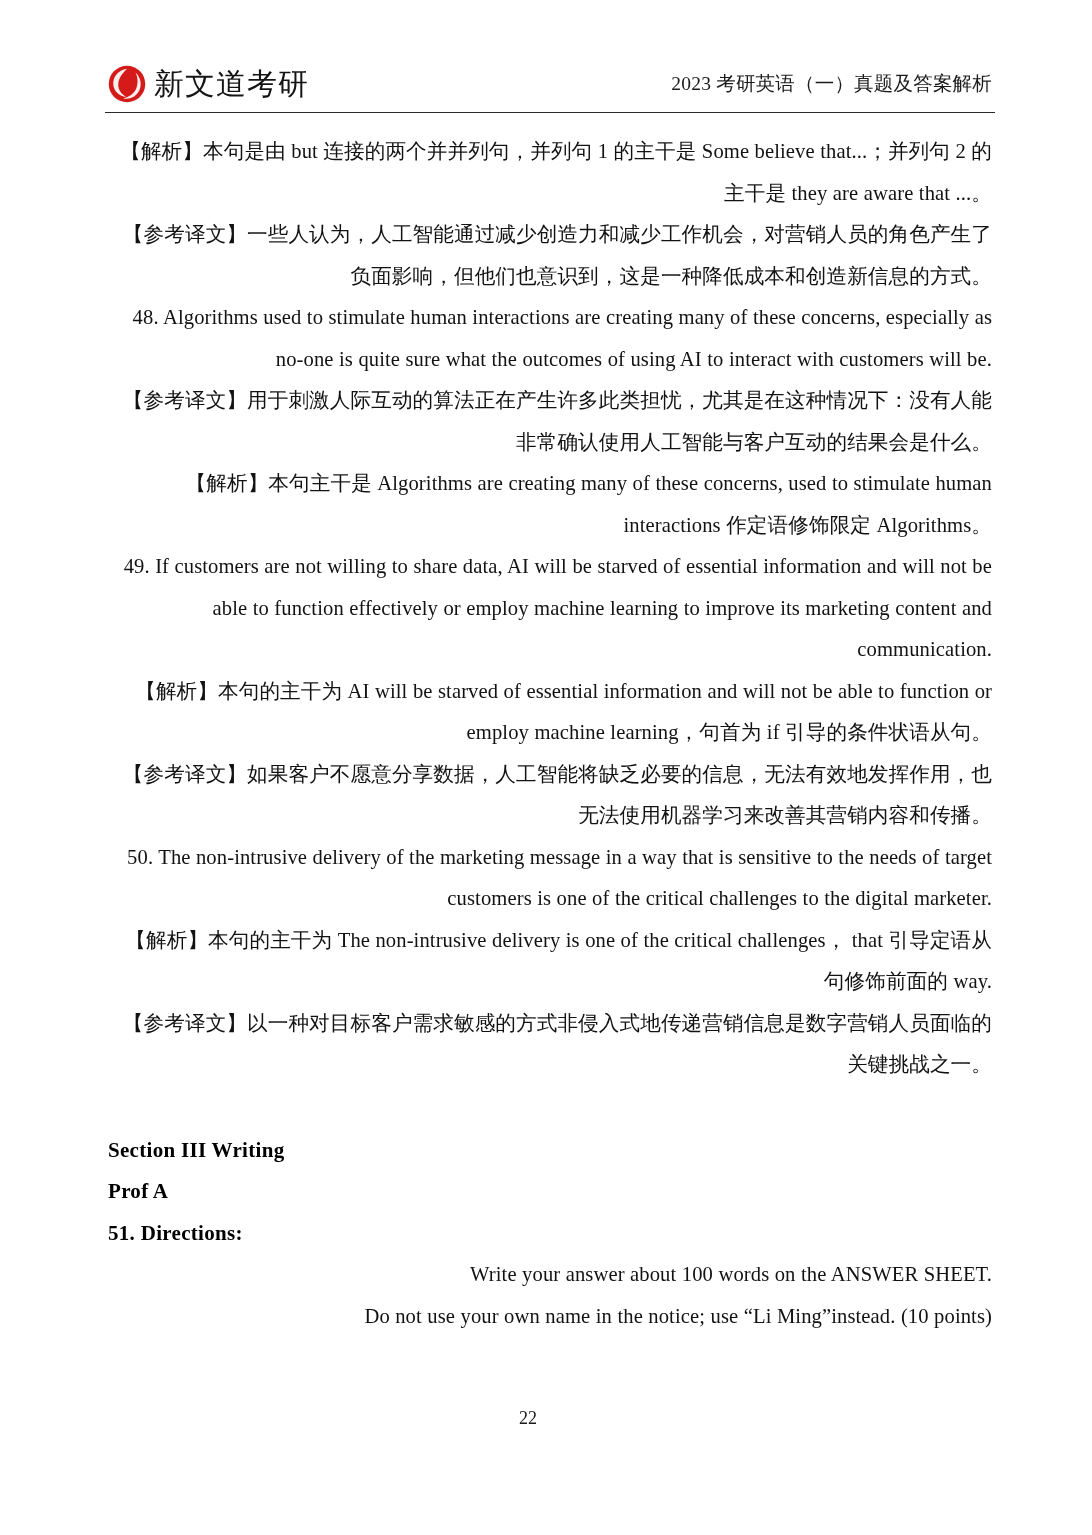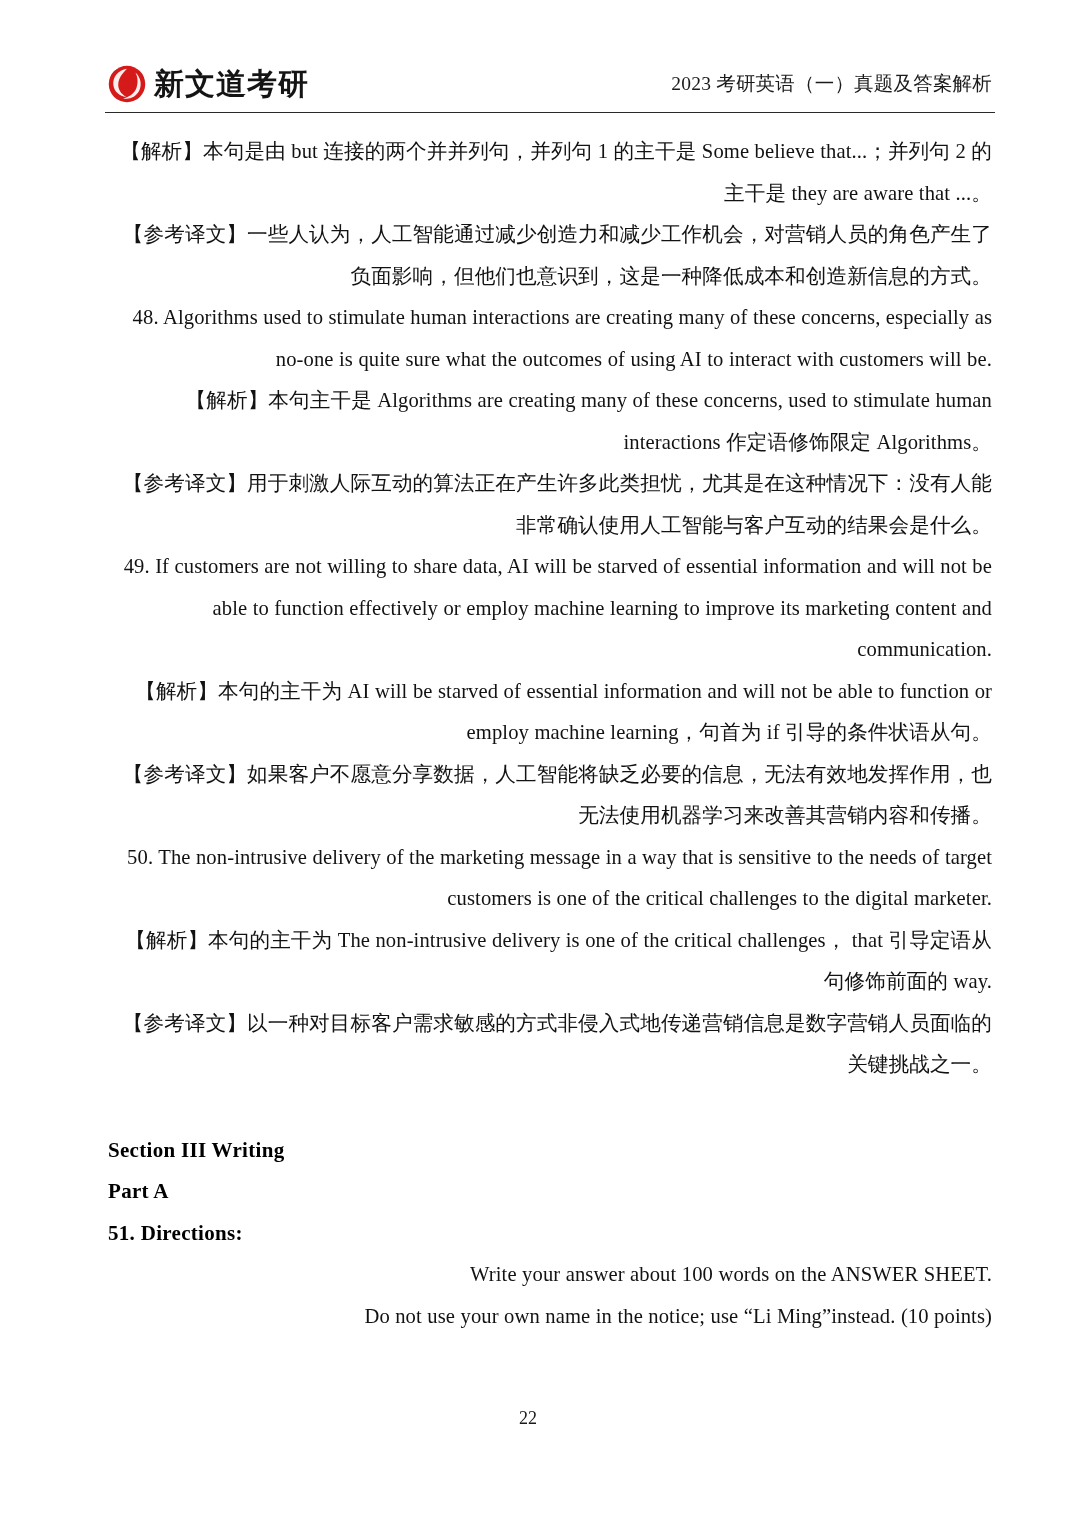--- a/index.html
+++ b/index.html
@@ -39,21 +39,21 @@
     align-items: center;
     gap: 8px;
   }
   .brand-mark {
     width: 38px;
     height: 38px;
     flex: 0 0 38px;
   }
   .brand-text {
     font-family: "Liberation Sans", "DejaVu Sans", sans-serif;
-    font-weight: bold;
+    font-weight: normal;
     font-size: 30px;
     letter-spacing: 1px;
     color: #141414;
     line-height: 1;
     white-space: nowrap;
   }
   .header-title {
     font-size: 19.5px;
     color: #1b1b1b;
     white-space: nowrap;
@@ -136,31 +136,31 @@
     </div>
     <div class="header-title">2023 考研英语（一）真题及答案解析</div>
   </div>
   <div class="header-rule"></div>
 
   <div class="content">
 
     <p class="para">【解析】本句是由 but 连接的两个并并列句，并列句 1 的主干是 Some believe that...；并列句 2 的主干是 they are aware that ...。</p>
     <p class="para">【参考译文】一些人认为，人工智能通过减少创造力和减少工作机会，对营销人员的角色产生了负面影响，但他们也意识到，这是一种降低成本和创造新信息的方式。</p>
     <p class="para">48. Algorithms used to stimulate human interactions are creating many of these concerns, especially as no-one is quite sure what the outcomes of using AI to interact with customers will be.</p>
+    <p class="para">【参考译文】用于刺激人际互动的算法正在产生许多此类担忧，尤其是在这种情况下：没有人能非常确认使用人工智能与客户互动的结果会是什么。</p>
     <p class="para">【解析】本句主干是 Algorithms are creating many of these concerns, used to stimulate human interactions 作定语修饰限定 Algorithms。</p>
-    <p class="para">【参考译文】用于刺激人际互动的算法正在产生许多此类担忧，尤其是在这种情况下：没有人能非常确认使用人工智能与客户互动的结果会是什么。</p>
     <p class="para">49. If customers are not willing to share data, AI will be starved of essential information and will not be able to function effectively or employ machine learning to improve its marketing content and communication.</p>
     <p class="para">【解析】本句的主干为 AI will be starved of essential information and will not be able to function or employ machine learning，句首为 if 引导的条件状语从句。</p>
     <p class="para">【参考译文】如果客户不愿意分享数据，人工智能将缺乏必要的信息，无法有效地发挥作用，也无法使用机器学习来改善其营销内容和传播。</p>
     <p class="para">50. The non-intrusive delivery of the marketing message in a way that is sensitive to the needs of target customers is one of the critical challenges to the digital marketer.</p>
     <p class="para">【解析】本句的主干为 The non-intrusive delivery is one of the critical challenges，  that 引导定语从句修饰前面的 way.</p>
     <p class="para">【参考译文】以一种对目标客户需求敏感的方式非侵入式地传递营销信息是数字营销人员面临的关键挑战之一。</p>
 
     <div class="section-head">Section III Writing</div>
-    <p class="subhead">Part A</p>
+    <p class="subhead">Prof A</p>
     <p class="subhead">51. Directions:</p>
 
     <p class="para indent">Write your answer about 100 words on the ANSWER SHEET.</p>
     <p class="para indent">Do not use your own name in the notice; use “Li Ming”instead. (10 points)</p>
 
   </div>
 
   <div class="footer">
     <span>22</span>
   </div>

